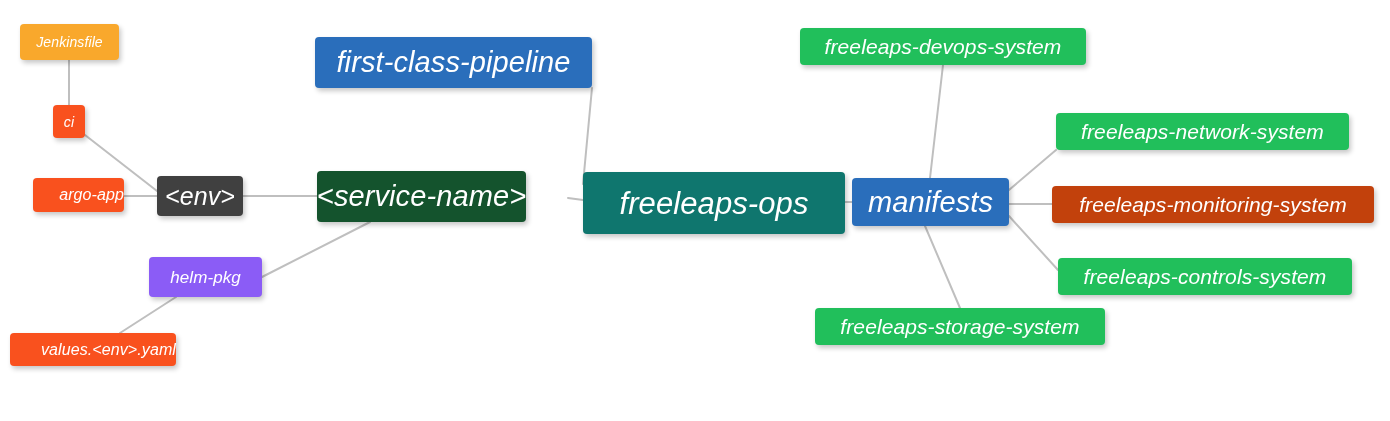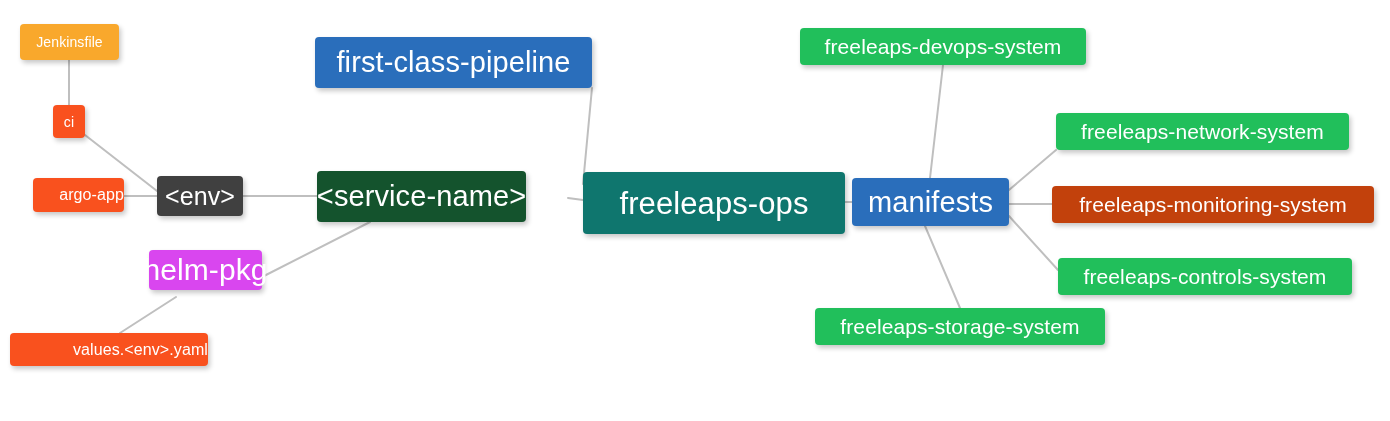--- a/index.html
+++ b/index.html
@@ -12,20 +12,21 @@
     font-family: "Liberation Sans", sans-serif;
     width: 1390px;
     height: 421px;
     overflow: hidden;
   }
   #mindmap-canvas {
     position: relative;
     width: 1390px;
     height: 421px;
     background: #ffffff;
+    font-style: italic;
   }
   #edge-layer {
     position: absolute;
     left: 0;
     top: 0;
     width: 1390px;
     height: 421px;
     pointer-events: none;
   }
   .edge {
@@ -94,24 +95,24 @@
       </div>
       <div class="node tier-mid" style="left: 157px; top: 176px; width: 86px; height: 40px; background: #404040;">
         <span class="node-label">&lt;env&gt;</span>
       </div>
       <div class="node tier-big" style="left: 317px; top: 171px; width: 209px; height: 51px; background: #14532d; justify-content: center;">
         <span class="node-label">&lt;service-name&gt;</span>
       </div>
       <div class="node tier-big" style="left: 315px; top: 37px; width: 277px; height: 51px; background: rgb(42, 110, 187);">
         <span class="node-label">first-class-pipeline</span>
       </div>
-      <div class="node tier-mid" style="left: 149px; top: 250px; width: 113px; height: 40px; background: #d946ef; font-size: 30px;">
+      <div class="node tier-mid" style="left: 149px; top: 257px; width: 113px; height: 40px; background: #8b5cf6; font-size: 17px;">
         <span class="node-label">helm-pkg</span>
       </div>
-      <div class="node tier-tiny" style="left: 10px; top: 333px; width: 198px; height: 33px; background: rgb(249, 81, 30);">
+      <div class="node tier-tiny" style="left: 10px; top: 333px; width: 166px; height: 33px; background: rgb(249, 81, 30);">
         <span class="node-label">values.&lt;env&gt;.yaml</span>
       </div>
       <div class="node tier-root" style="left: 583px; top: 172px; width: 262px; height: 62px; background: #0f766e;">
         <span class="node-label">freeleaps-ops</span>
       </div>
       <div class="node tier-big" style="left: 852px; top: 178px; width: 157px; height: 48px; background: rgb(42, 110, 187);">
         <span class="node-label">manifests</span>
       </div>
       <div class="node tier-small" style="left: 800px; top: 28px; width: 286px; height: 37px; background: rgb(33, 191, 91);">
         <span class="node-label">freeleaps-devops-system</span>

